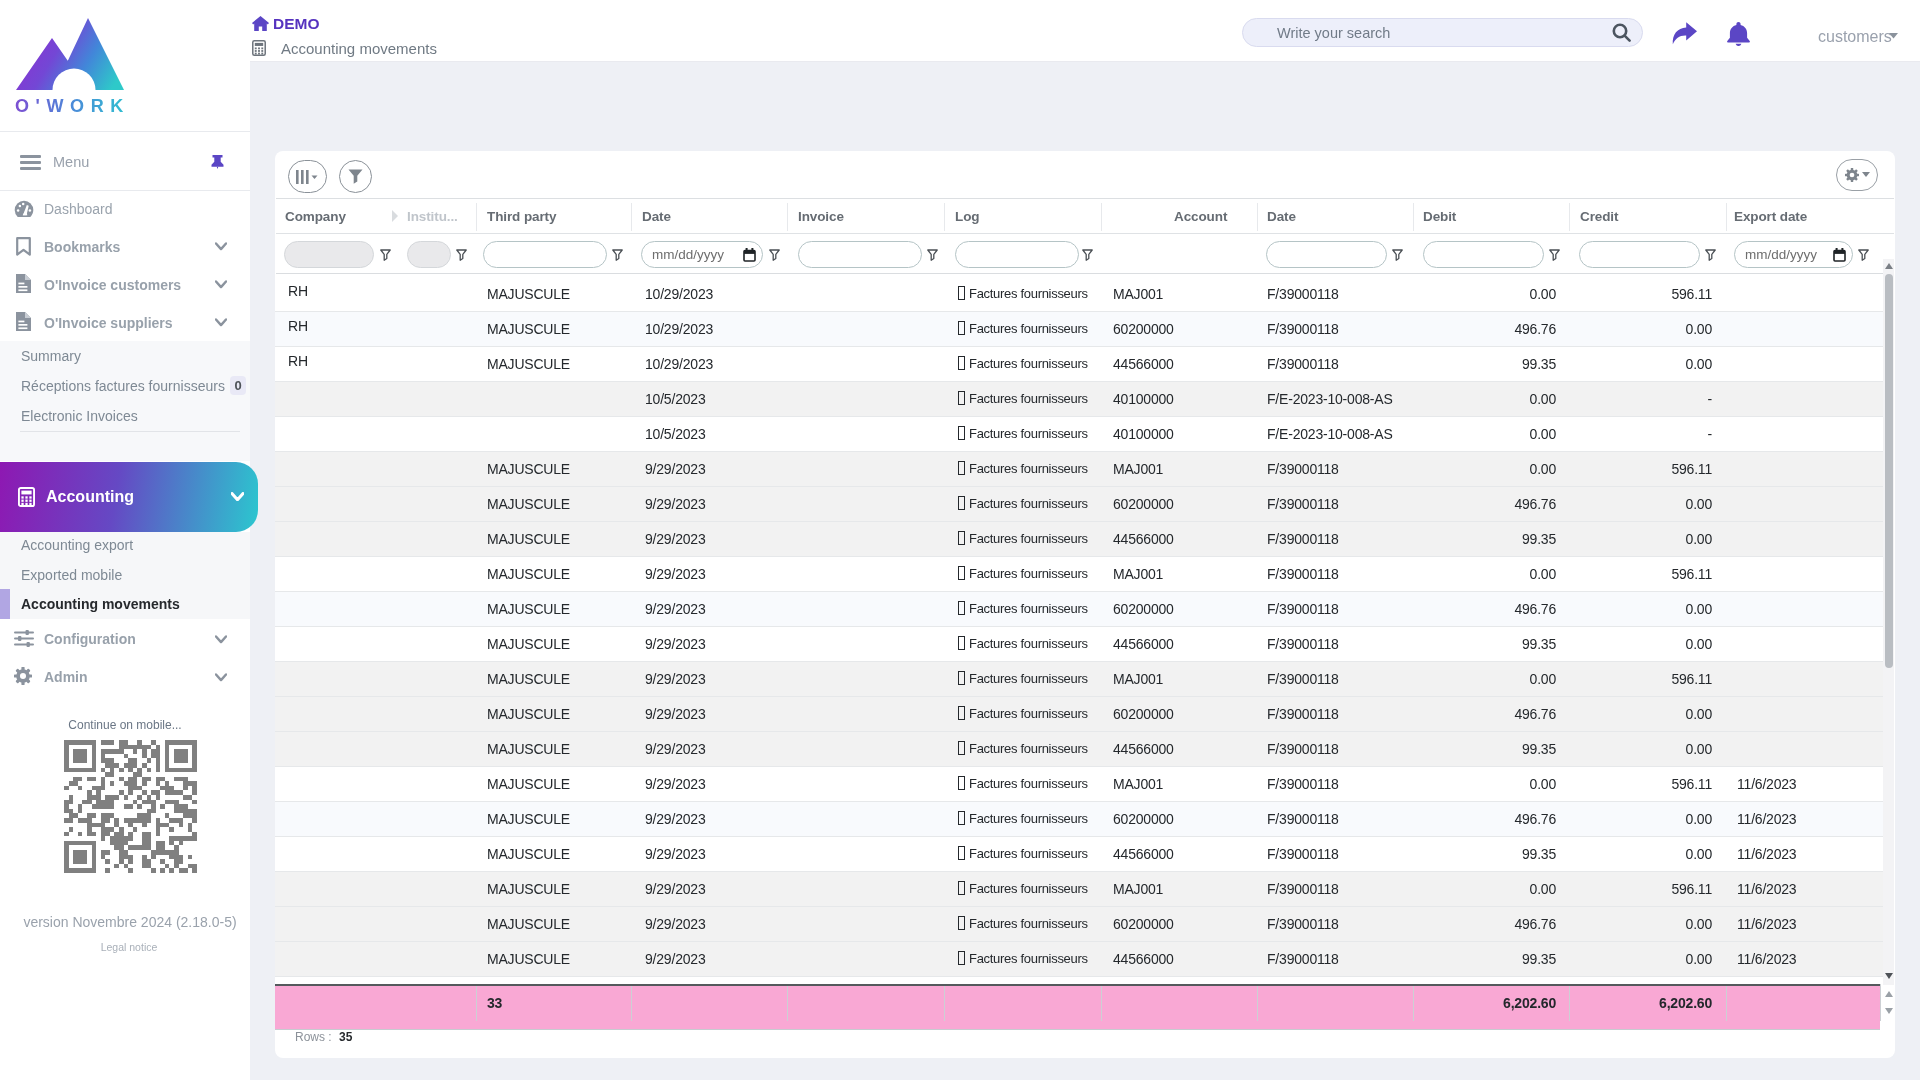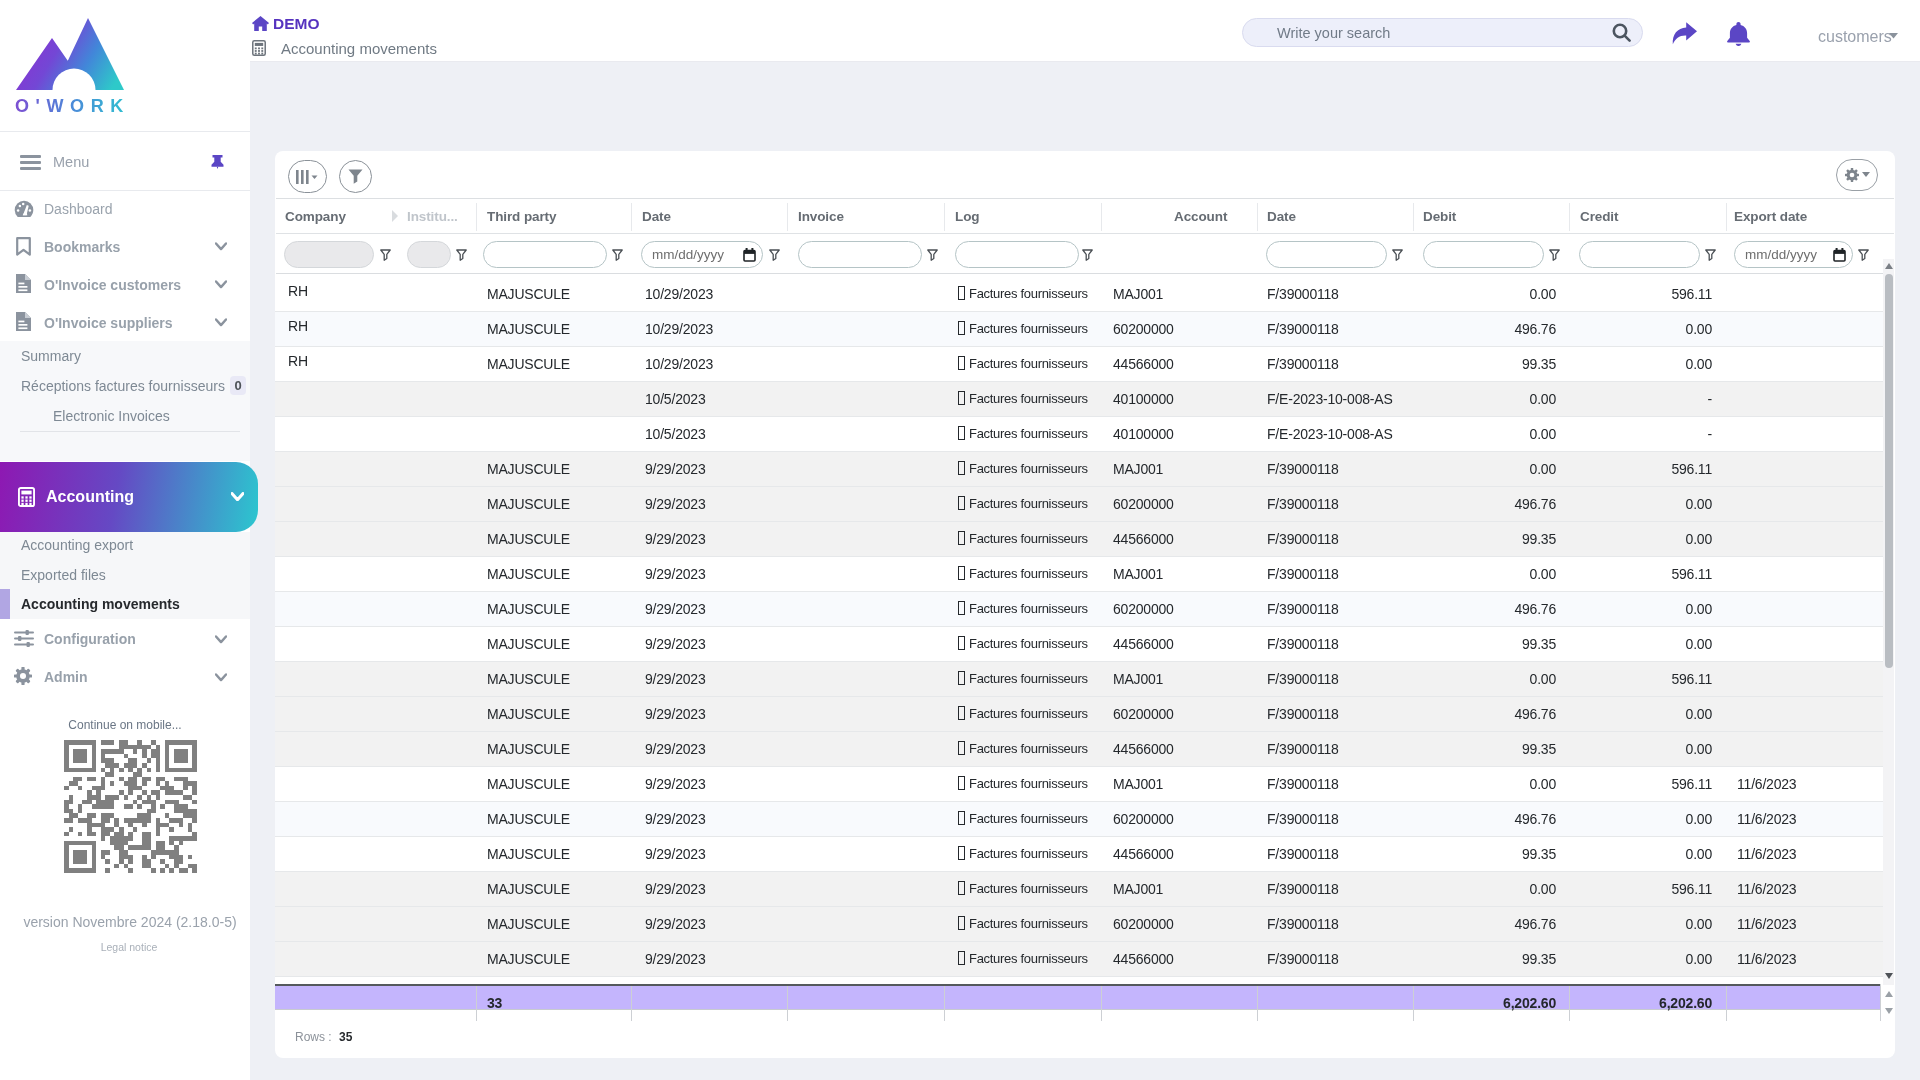--- a/index.html
+++ b/index.html
@@ -352,21 +352,21 @@
 <div class="trow" style="top:942px;background:#f2f2f2">
     <div class="c" style="left:212px">MAJUSCULE</div>
     <div class="c" style="left:370px">9/29/2023</div>
     <div class="c" style="left:683px;font-size:13px;letter-spacing:-0.3px"><span class="tofu"></span>Factures fournisseurs</div>
     <div class="c" style="left:838px">44566000</div>
     <div class="c" style="left:992px">F/39000118</div>
     <div class="c r" style="left:1138px;width:143px">99.35</div>
     <div class="c r" style="left:1294px;width:143px">0.00</div>
     <div class="c" style="left:1462px">11/6/2023</div>
   </div>
-<div class="abs" style="left:275px;top:984px;width:1605px;height:26px;background:#c4b5fd;border-top:2px solid #55595d;border-bottom:1px solid #c8cbd0;">
+<div class="abs" style="left:275px;top:984px;width:1605px;height:46px;background:#f9a8d4;border-top:2px solid #55595d;border-bottom:1px solid #c8cbd0;">
     <div class="ssep" style="left:201px"></div>
     <div class="ssep" style="left:356px"></div>
     <div class="ssep" style="left:512px"></div>
     <div class="ssep" style="left:669px"></div>
     <div class="ssep" style="left:826px"></div>
     <div class="ssep" style="left:982px"></div>
     <div class="ssep" style="left:1138px"></div>
     <div class="ssep" style="left:1294px"></div>
     <div class="ssep" style="left:1451px"></div>
     <div class="ssep" style="left:1605px"></div>
@@ -463,21 +463,21 @@
       <rect x="3.4" y="15.4" width="9" height="1.7" fill="#fff"></rect>
     </svg>
     <div class="navtext" style="top:315px;">O'Invoice suppliers</div>
     <svg style="position:absolute;left:215px;top:318px" width="12" height="8.600000000000001" viewBox="0 0 12 7.6000000000000005">
       <polyline points="1,1 6.0,6.6000000000000005 11,1" fill="none" stroke="#8b939e" stroke-width="2.4" stroke-linecap="round" stroke-linejoin="round"></polyline>
     </svg>
     <div class="abs" style="left:0;top:341px;width:250px;height:120px;background:#f7f8fa;"></div>
     <div class="subtext" style="top:348px;">Summary</div>
     <div class="subtext" style="top:378px;">Réceptions factures fournisseurs</div>
     <div class="badge" style="left:230px;top:376px;width:16px;height:19px;line-height:19px;">0</div>
-    <div class="subtext" style="top:408px;margin-left:32px;">Electronic Invoices</div>
+    <div class="subtext" style="top:408px;">Electronic Invoices</div>
     <div class="hline" style="left:20px;top:431px;width:220px;background:#e2e4e8;"></div>
     <div class="subtext" style="top:463px;">Suppliers</div>
     <div class="abs" style="left:0;top:462px;width:258px;height:70px;border-radius:0 22px 22px 0;background:linear-gradient(100deg,#8e18b2 0%,#6549c4 45%,#2bc7cf 100%);"></div>
     <svg style="position:absolute;left:18px;top:487px" width="17" height="20" viewBox="0 0 17 20">
       <rect x="0.94" y="0.95" width="15.11" height="18.1" rx="1.89" fill="none" stroke="#fff" stroke-width="1.9"></rect>
 <rect x="3.4" y="3.62" width="10.2" height="3.81" fill="#fff"></rect>
       <rect x="3.4" y="9.33" width="2.27" height="2.29" fill="#fff"></rect>
       <rect x="7.37" y="9.33" width="2.27" height="2.29" fill="#fff"></rect>
       <rect x="11.33" y="9.33" width="2.27" height="2.29" fill="#fff"></rect>
       <rect x="3.4" y="12.57" width="2.27" height="2.29" fill="#fff"></rect>
@@ -486,21 +486,21 @@
       <rect x="3.4" y="15.81" width="2.27" height="2.29" fill="#fff"></rect>
       <rect x="7.37" y="15.81" width="2.27" height="2.29" fill="#fff"></rect>
       <rect x="11.33" y="15.81" width="2.27" height="2.29" fill="#fff"></rect>
     </svg>
     <div class="abs" style="left:46px;top:488px;font-size:16px;font-weight:bold;color:#fff;">Accounting</div>
     <svg style="position:absolute;left:231px;top:492px" width="13" height="9.15" viewBox="0 0 13 8.15">
       <polyline points="1,1 6.5,7.15 12,1" fill="none" stroke="#fff" stroke-width="3" stroke-linecap="round" stroke-linejoin="round"></polyline>
     </svg>
     <div class="abs" style="left:0;top:532px;width:250px;height:87px;background:#f6f7f9;"></div>
     <div class="subtext" style="top:537px;">Accounting export</div>
-    <div class="subtext" style="top:567px;">Exported files</div>
+    <div class="subtext" style="top:567px;">Exported mobile</div>
     <div class="abs" style="left:0;top:589px;width:10px;height:30px;background:#b1a6e3;"></div>
     <div class="subtext" style="top:596px;font-weight:bold;color:#26292d;font-size:14px;">Accounting movements</div>
     <svg style="position:absolute;left:14px;top:630px" width="20" height="17" viewBox="0 0 20 17">
       <g stroke="#8b939e" stroke-width="2" stroke-linecap="round">
 <line x1="1" y1="2.5" x2="19" y2="2.5"></line>
         <line x1="1" y1="8.5" x2="19" y2="8.5"></line>
         <line x1="1" y1="14.5" x2="19" y2="14.5"></line>
       </g>
 <rect x="11.5" y="0" width="3.4" height="5" rx="1" fill="#8b939e"></rect>
       <rect x="4" y="6" width="3.4" height="5" rx="1" fill="#8b939e"></rect>

